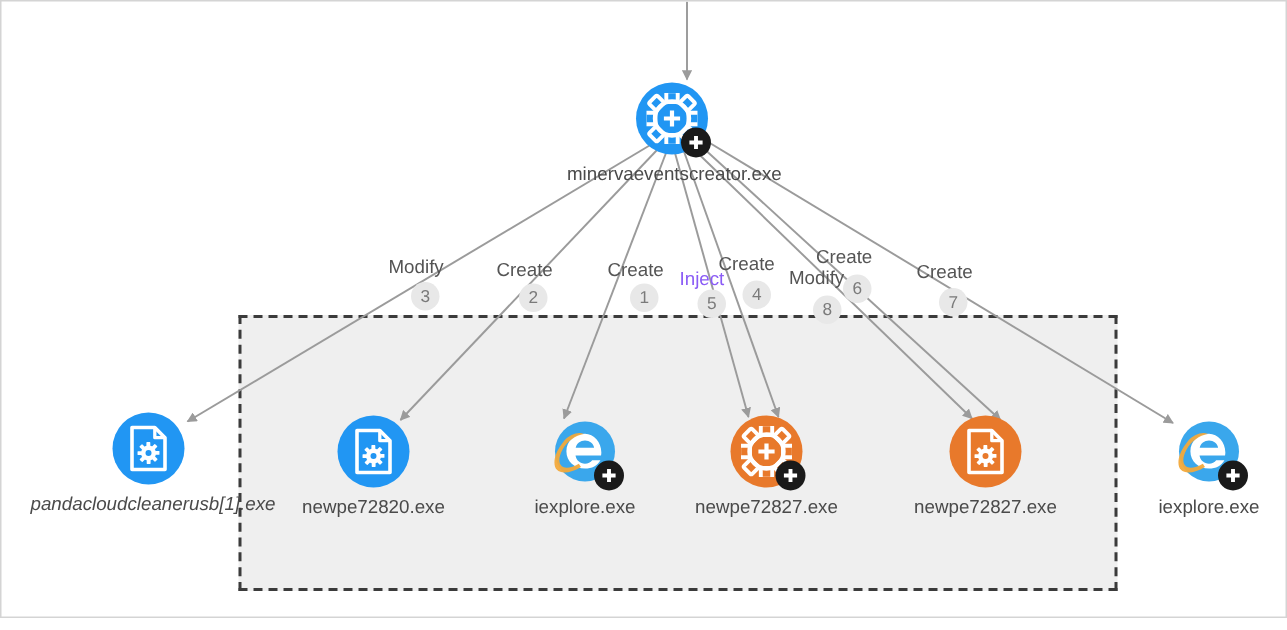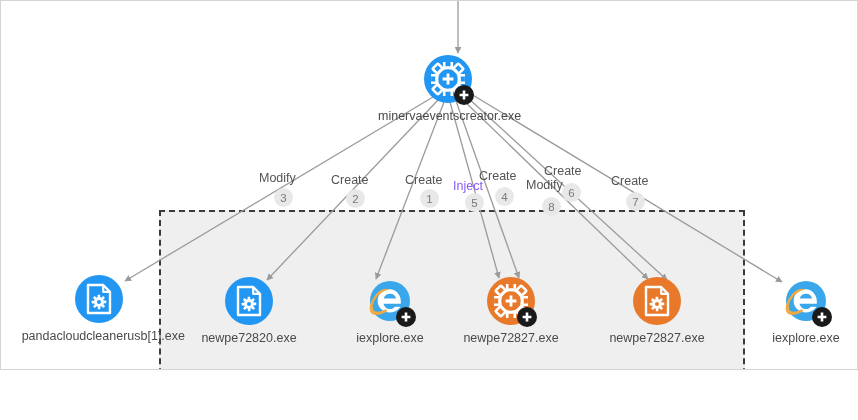--- a/index.html
+++ b/index.html
@@ -1,20 +1,20 @@
 <!DOCTYPE html>
 <html><head>
 <meta charset="utf-8">
 <style>
   html,body{margin:0;padding:0;background:#ffffff;}
   body{font-family:"Liberation Sans","DejaVu Sans",sans-serif;}
 
   #canvas{
     position:relative;
-    width:858px;height:370px;
+    width:858px;height:412px;
     background:#ffffff;
     border:1px solid #d4d4d4;
     box-sizing:border-box;
     overflow:hidden;
   }
 
   #graph-svg{position:absolute;left:0;top:0;width:858px;height:420px;}
 
   
   .node{position:absolute;width:0;height:0;}
@@ -135,21 +135,21 @@
                 <rect x="5.0" y="-0.9" width="2.6" height="3.0" rx="0.4" transform="rotate(180 6.4 6.4)" fill="#fff"></rect>
                 <rect x="5.0" y="-0.9" width="2.6" height="3.0" rx="0.4" transform="rotate(225 6.4 6.4)" fill="#fff"></rect>
                 <rect x="5.0" y="-0.9" width="2.6" height="3.0" rx="0.4" transform="rotate(270 6.4 6.4)" fill="#fff"></rect>
                 <rect x="5.0" y="-0.9" width="2.6" height="3.0" rx="0.4" transform="rotate(315 6.4 6.4)" fill="#fff"></rect>
               </g>
         <circle cx="6.4" cy="6.4" r="5.0" fill="#fff"></circle>
         <circle cx="6.4" cy="6.4" r="2.0" fill="#2196f3"></circle>
       </g>
     </svg>
         </div>
-        <div class="node-label" style="width: 166px; left: -80px; text-align: right;">pandacloudcleanerusb[1].exe</div>
+        <div class="node-label" style="width: 166px; left: -80px; text-align: center; font-style: italic;">pandacloudcleanerusb[1].exe</div>
       </div>
       <div class="node" style="left: 248px; top: 300px;">
         <div class="node-circle" style="background: rgb(33, 150, 243);">
           <svg width="32" height="34" viewBox="0 0 32 34">
       <path d="M5 3 H20.2 L27 9.8 V31 H5 Z" fill="none" stroke="#fff" stroke-width="2.4" stroke-linejoin="round"></path>
       <path d="M20.2 3 V9.8 H27" fill="none" stroke="#fff" stroke-width="2.2" stroke-linejoin="round"></path>
       <g transform="translate(9.6,13.6)">
         <g>
                 <rect x="5.0" y="-0.9" width="2.6" height="3.0" rx="0.4" transform="rotate(0 6.4 6.4)" fill="#fff"></rect>
                 <rect x="5.0" y="-0.9" width="2.6" height="3.0" rx="0.4" transform="rotate(45 6.4 6.4)" fill="#fff"></rect>

